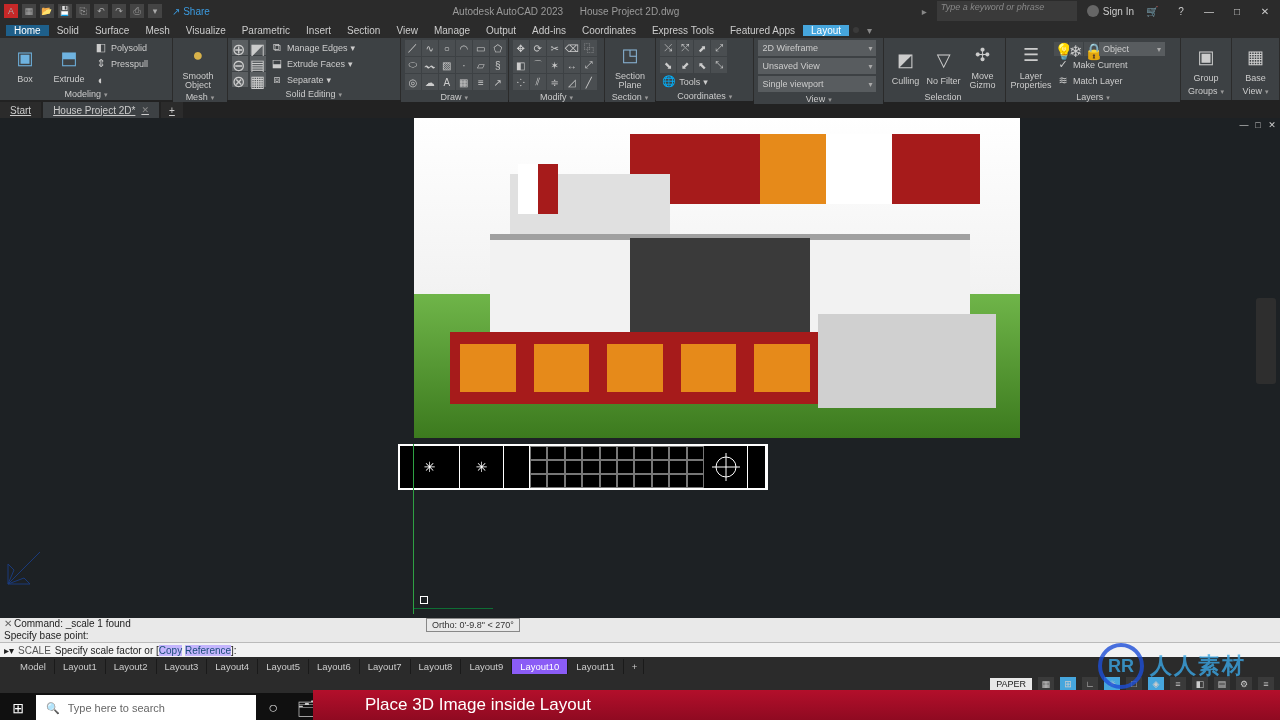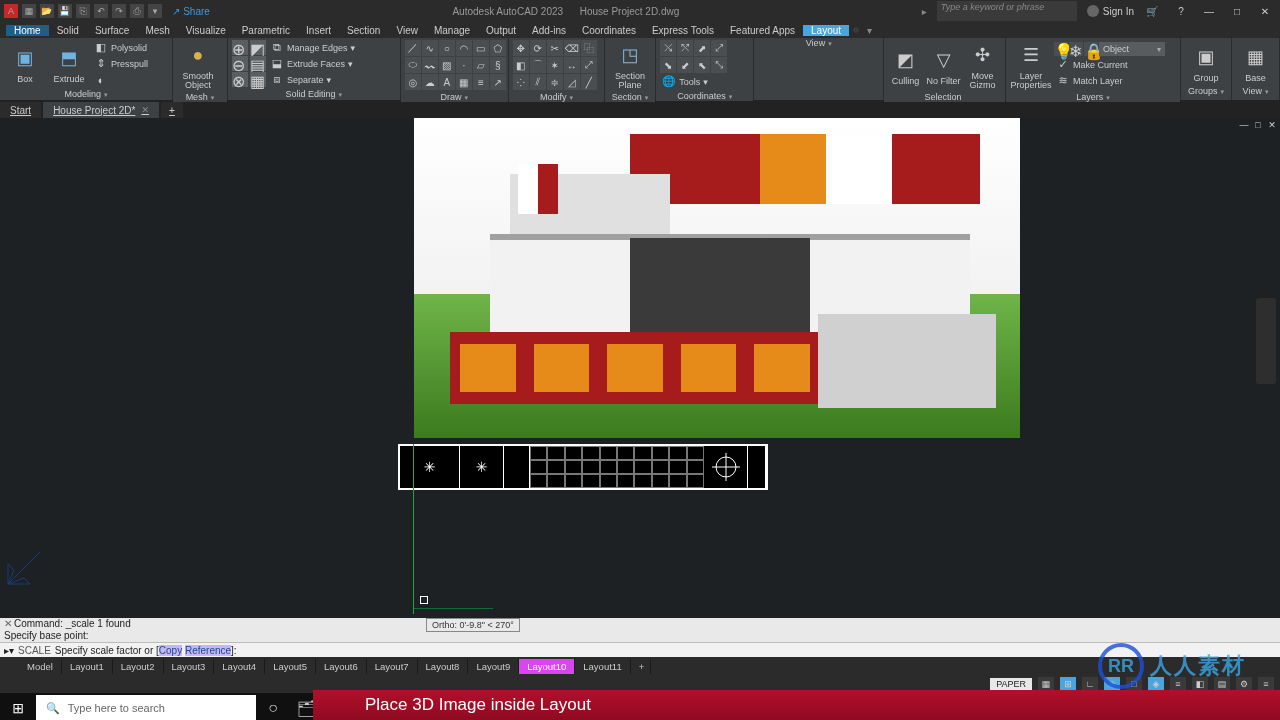--- a/index.html
+++ b/index.html
@@ -91,23 +91,23 @@
 
 
 .cmdline{background:#e9e9e9;color:#222;font-family:Consolas,monospace;font-size:10px;}
 .cmdline .row{padding:0 4px;height:12px;line-height:12px;}
 .cmdline .prompt{display:flex;align-items:center;height:15px;background:#f2f2f2;border-top:1px solid #bbb;padding:0 4px;gap:4px;}
 .cmdline .x{width:10px;color:#666;}
 .cmdline .scale{color:#555;}
 .cmdline .hl{background:#c4b5fd;color:#1a4e7a;}
 
 
-.layouttabs{height:18px;background:#2b2b2b;display:flex;align-items:center;font-size:9.5px;padding-left:19px;}
+.layouttabs{height:18px;background:#2b2b2b;display:flex;align-items:center;font-size:9.5px;padding-left:12px;}
 .ltab{padding:2px 8px;color:#ccc;border-right:1px solid #1a1a1a;}
-.ltab.active{background:#d946ef;color:#fff;}
+.ltab.active{background:#8b5cf6;color:#fff;}
 .ltab.plus{width:20px;text-align:center;}
 
 
 .statusbar{height:18px;background:#2b2b2b;display:flex;justify-content:flex-end;align-items:center;font-size:9px;padding-right:6px;gap:6px;}
 .statusbar .paper{background:#e8e8e8;color:#222;padding:1px 6px;}
 .statusbar .sic{width:16px;height:14px;background:#3a3a3a;display:flex;align-items:center;justify-content:center;}
 .statusbar .blue{background:#46a6dd;}
 
 
 .taskbar{height:30px;background:#101010;display:flex;align-items:center;}
@@ -314,20 +314,33 @@
             <span class="ic">⬉</span>
             <span class="ic">⤡</span>
           </div>
         <div class="smallbtn"><span class="ic">🌐</span><span>Tools</span>▾</div>
       </div>
     </div>
     <div class="label">Coordinates</div>
   </div>
 
   <div class="panel" style="width:132px">
+    <div class="body">
+        <div class="col3" style="gap:2px">
+      <div class="dd">
+            <span>2D Wireframe</span>
+          </div>
+      <div class="dd">
+            <span>Unsaved View</span>
+          </div>
+      <div class="dd">
+            <span>Single viewport</span>
+          </div>
+    </div>
+      </div>
     <div class="label">View</div>
   </div>
 
   <div class="panel" style="width:122px">
     <div class="body">
       <div class="bigbtn" style="width:36px">
           <div class="ic">◩</div>
           <div class="txt">Culling</div>
         </div>
       <div class="bigbtn" style="width:38px">

